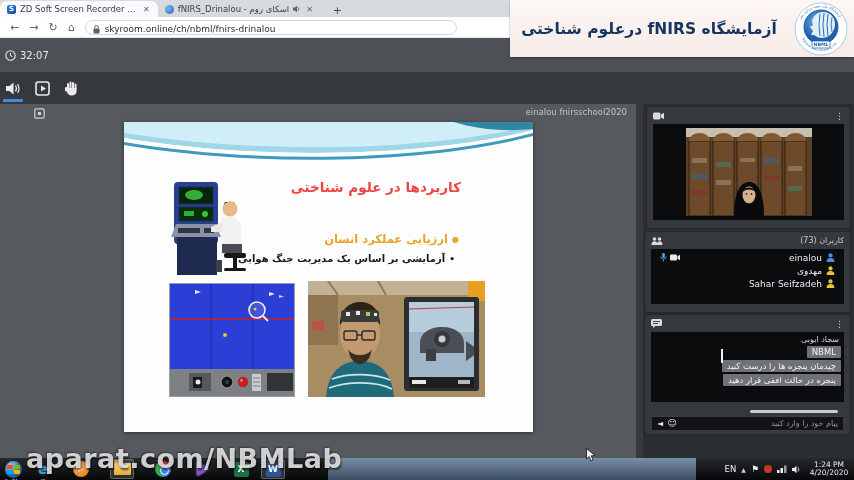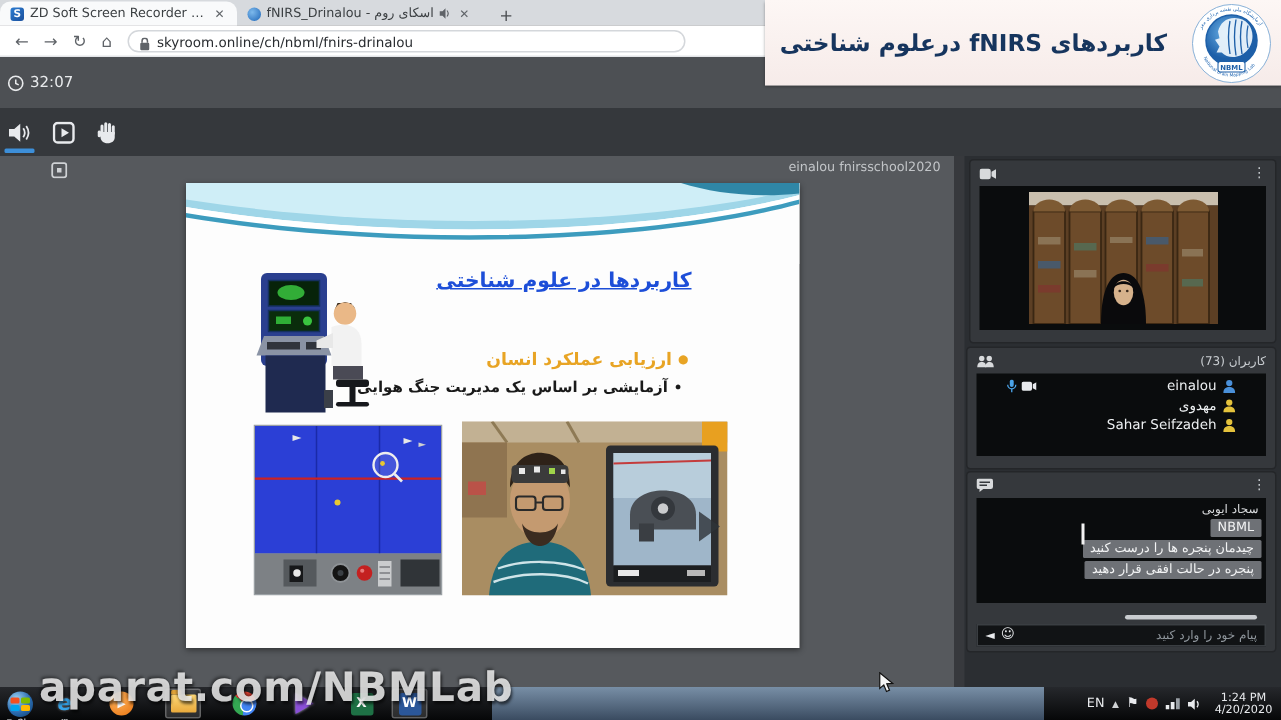--- a/index.html
+++ b/index.html
@@ -36,21 +36,21 @@
   #audio-underline { left:3px; top:27px; width:20px; height:2.5px; background:#3d8fd9; border-radius:1px; }
 
   
   #main { left:12px; top:104px; width:636px; height:354px; background:#56595d; }
   #mini-icon { left:22px; top:4px; }
   #board-label { right:21px; top:3px; font-size:8.5px; color:#c2c5c8; }
   #board-menu { right:7px; top:2px; font-size:9px; color:#c2c5c8; }
 
   
   #slide { left:112px; top:18px; width:409px; height:310px; background:#fdfdfd; box-shadow:0 1px 4px rgba(0,0,0,.45); }
-  #slide-title { right:72px; top:57px; direction:rtl; font-size:13.5px; font-weight:bold; color:#1d4ed8;text-decoration:underline; }
+  #slide-title { right:72px; top:57px; direction:rtl; font-size:13.5px; font-weight:bold; color:#ef4444; }
   .slide-bullet { direction:rtl; display:flex; align-items:center; gap:4px; }
   #bullet1 { right:74px; top:110px; font-size:11.5px; font-weight:bold; color:#e8a424; }
   #bullet1 .dot { font-size:8px; color:#e8a424; }
   #bullet2 { right:78px; top:131px; font-size:10px; font-weight:bold; color:#1a1a1a; }
   #bullet2 .dot { font-size:9px; color:#1a1a1a; }
   #console-art { left:40px; top:60px; }
   #photo-radar { left:45px; top:161px; }
   #photo-man  { left:184px; top:159px; }
 
   
@@ -60,21 +60,21 @@
   .phead { height:17px; display:flex; align-items:center; padding:0 6px; }
   .phead .spacer { flex:1; }
   .ptitle { font-size:8px; color:#c9cdd1; direction:rtl; }
   .pmenu { font-size:9px; color:#c9cdd1; }
   .pbody { background:#0a0c0d; margin:0 6px 6px 6px; position:relative; overflow:hidden; }
 
   #panel-video { left:11px; top:3px; width:203px; height:121px; }
   #video-body { height:96px; display:flex; align-items:center; justify-content:center; }
 
   #panel-users { left:9px; top:128px; width:205px; height:80px; }
-  #users-body { height:55px; padding:2px 15px; }
+  #users-body { height:55px; padding:2px 4px; }
   .user-row { direction:rtl; display:flex; align-items:center; gap:4px; padding:1.5px 5px; font-size:9px; color:#eceff1; }
   .user-row .row-icons { margin-inline-start:auto; display:flex; gap:3px; align-items:center; }
 
   #panel-chat { left:9px; top:211px; width:205px; height:119px; }
   #chat-msgs { height:70px; display:flex; flex-direction:column; align-items:flex-end; padding:2px 3px; }
   .chat-sender { direction:rtl; font-size:8px; color:#d9dbdd; margin:1px 2px; }
   .chat-bubble { direction:rtl; background:#6e7176; color:#f3f4f5; font-size:8.5px; padding:1px 5px; margin:1px 0; border-radius:1px; max-width:180px; }
   #chat-vthumb { position:absolute; left:70px; top:17px; width:2px; height:14px; background:#f2f2f2; }
   #chat-hscroll { left:105px; top:95px; width:88px; height:3px; background:#c9ccd0; border-radius:2px; }
   #chat-input-bar { left:6px; top:101px; width:193px; height:15px; background:#111315; border:1px solid #3a3e42; display:flex; align-items:center; gap:4px; padding:0 5px; }
@@ -143,21 +143,21 @@
     <div id="urlpill">
       <svg width="7" height="9" viewBox="0 0 7 9">
           <rect x="0.5" y="3.5" width="6" height="5" rx="0.8" fill="#5f6368"></rect>
           <path d="M1.7,3.5 V2.3 a1.8,1.8 0 0 1 3.6,0 V3.5" stroke="#5f6368" fill="none" stroke-width="1"></path>
         </svg>
       <span id="urltext">skyroom.online/ch/nbml/fnirs-drinalou</span>
     </div>
   </div>
 
   <div id="banner" class="abs">
-    <div id="banner-title">کاربردهای fNIRS درعلوم شناختی</div>
+    <div id="banner-title">آزمایشگاه fNIRS درعلوم شناختی</div>
     <svg id="nbml-logo" viewBox="0 0 54 54">
       <circle cx="27" cy="27" r="26" fill="#ffffff" stroke="#7aa8d4" stroke-width="0.6"></circle>
       <defs>
         <path id="arcT" d="M5,27 A22,22 0 0 1 49,27" fill="none"></path>
         <path id="arcB" d="M7,29 A20,20 0 0 0 47,29" fill="none"></path>
         <radialGradient id="lg" cx="40%" cy="35%">
             <stop offset="0%" stop-color="#6db3e8"></stop>
             <stop offset="100%" stop-color="#1d5fa8"></stop>
           </radialGradient>
       </defs>

